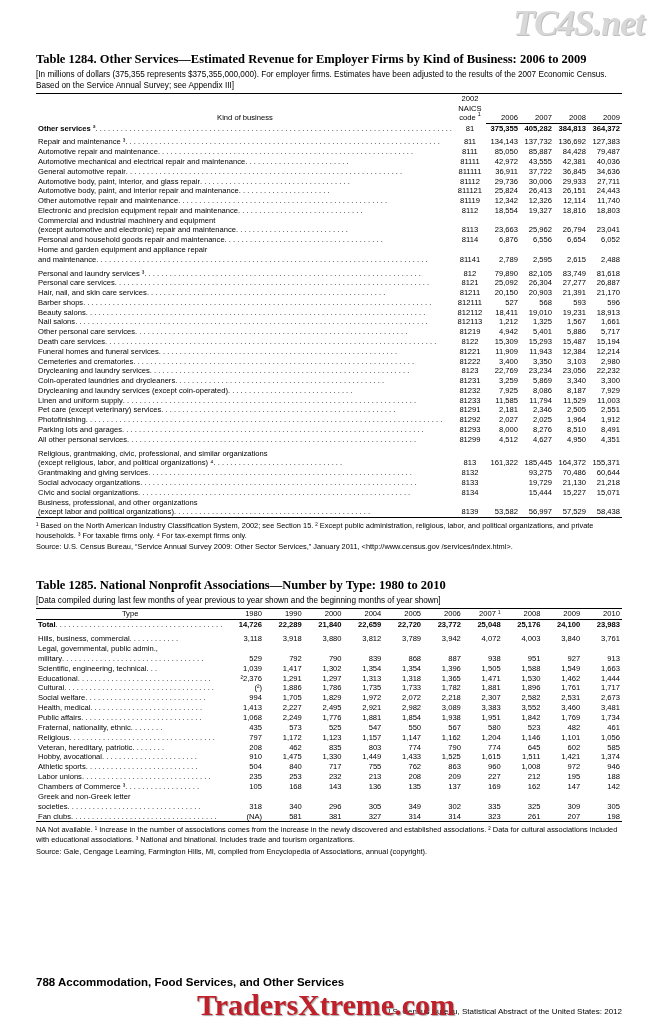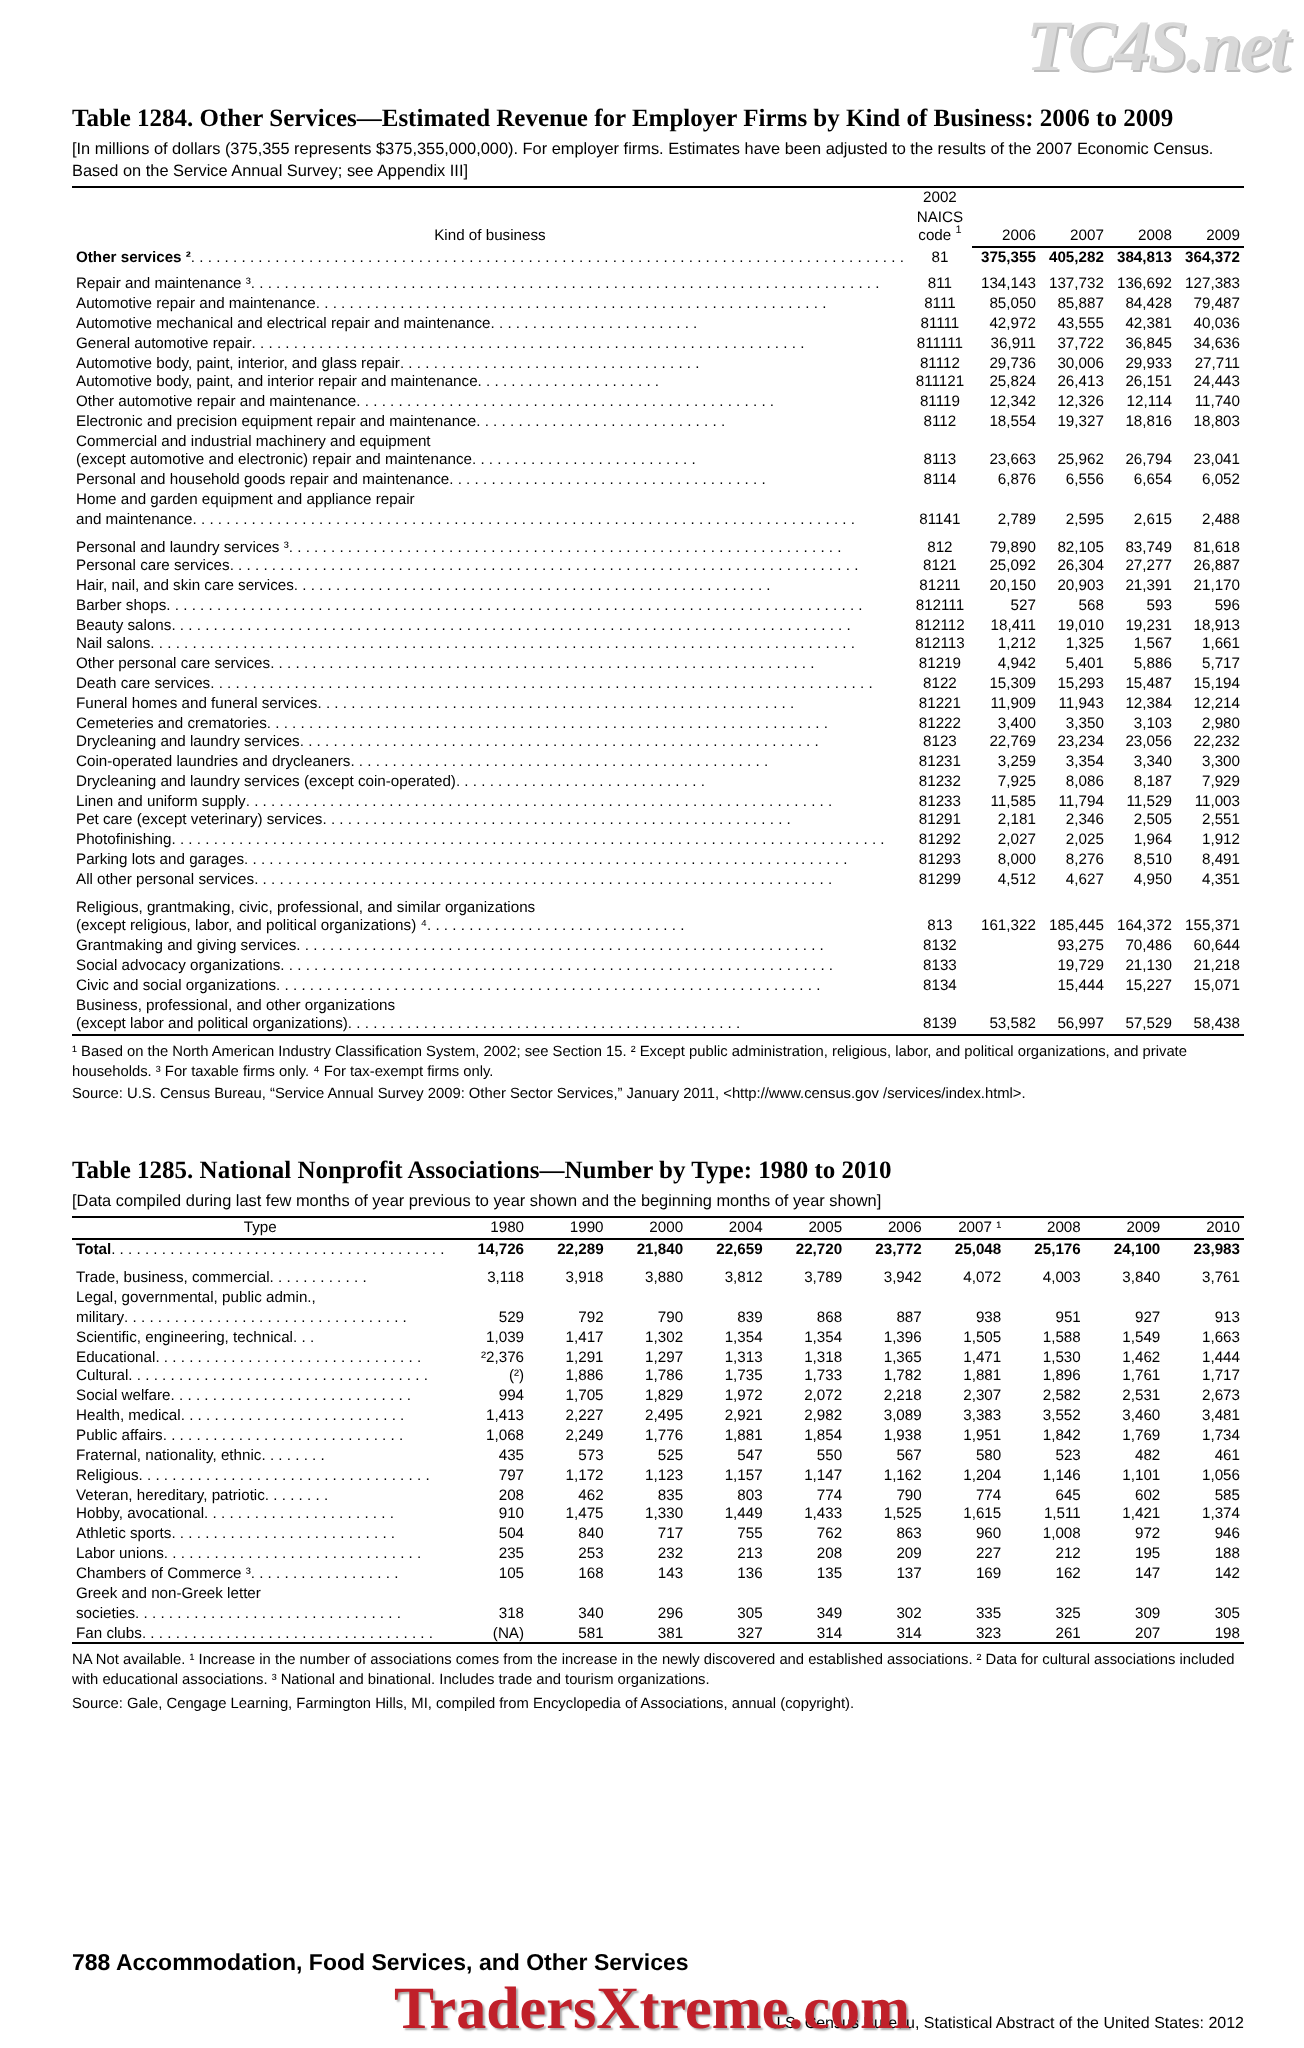--- a/index.html
+++ b/index.html
@@ -414,21 +414,21 @@
             <td class="code">8123</td>
             <td class="num">22,769</td>
             <td class="num">23,234</td>
             <td class="num">23,056</td>
             <td class="num">22,232</td>
           </tr>
           <tr>
             <td class="lbl i2"><span>Coin-operated laundries and drycleaners</span><span class="dots"> . . . . . . . . . . . . . . . . . . . . . . . . . . . . . . . . . . . . . . . . . . . . . . . . . .</span></td>
             <td class="code">81231</td>
             <td class="num">3,259</td>
-            <td class="num">3,354</td>
+            <td class="num">5,869</td>
             <td class="num">3,340</td>
             <td class="num">3,300</td>
           </tr>
           <tr>
             <td class="lbl i2"><span>Drycleaning and laundry services (except coin-operated)</span><span class="dots"> . . . . . . . . . . . . . . . . . . . . . . . . . . . . . .</span></td>
             <td class="code">81232</td>
             <td class="num">7,925</td>
             <td class="num">8,086</td>
             <td class="num">8,187</td>
             <td class="num">7,929</td>
@@ -582,21 +582,21 @@
               <td class="num" style="font-weight: bold;">23,772</td>
               <td class="num" style="font-weight: bold;">25,048</td>
               <td class="num" style="font-weight: bold;">25,176</td>
               <td class="num" style="font-weight: bold;">24,100</td>
               <td class="num" style="font-weight: bold;">23,983</td>
             </tr>
             <tr class="spacer">
               <td colspan="11"></td>
             </tr>
             <tr>
-              <td class="lbl i0"><span>Trade, business, commercial</span><span class="dots"> . . . . . . . . . . . .</span></td>
+              <td class="lbl i0"><span>Hills, business, commercial</span><span class="dots"> . . . . . . . . . . . .</span></td>
               <td class="num">3,118</td>
               <td class="num">3,918</td>
               <td class="num">3,880</td>
               <td class="num">3,812</td>
               <td class="num">3,789</td>
               <td class="num">3,942</td>
               <td class="num">4,072</td>
               <td class="num">4,003</td>
               <td class="num">3,840</td>
               <td class="num">3,761</td>

